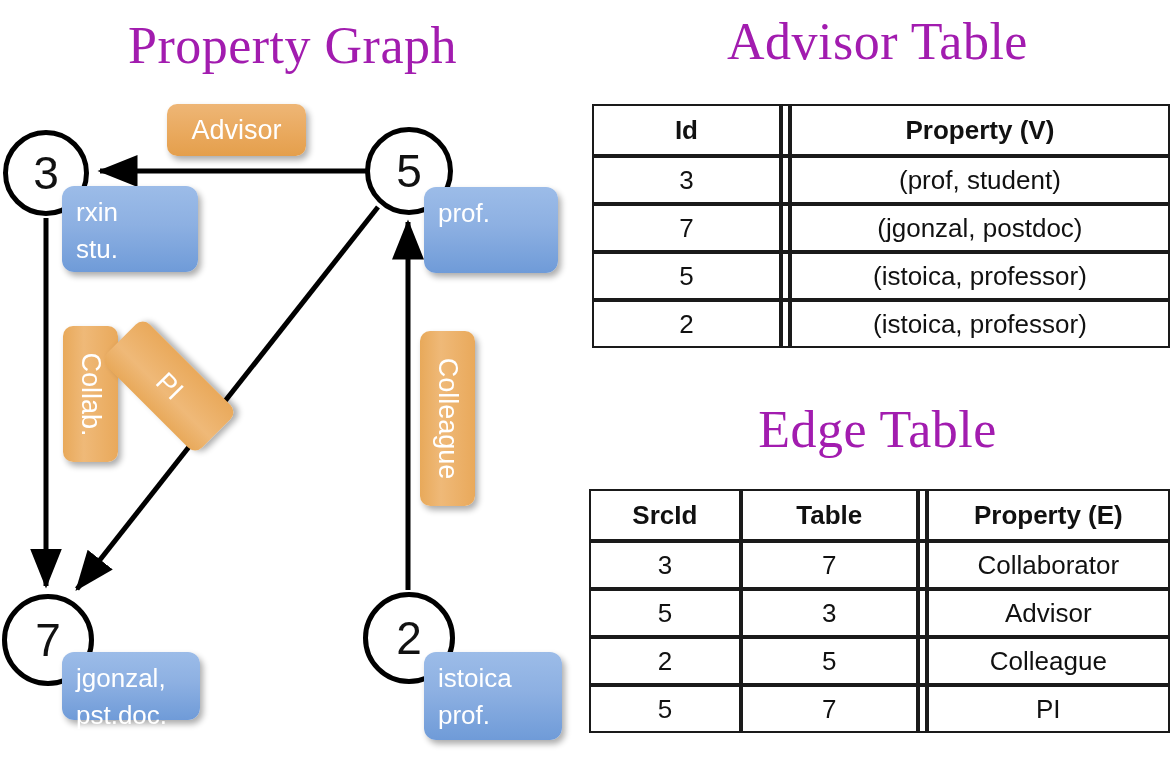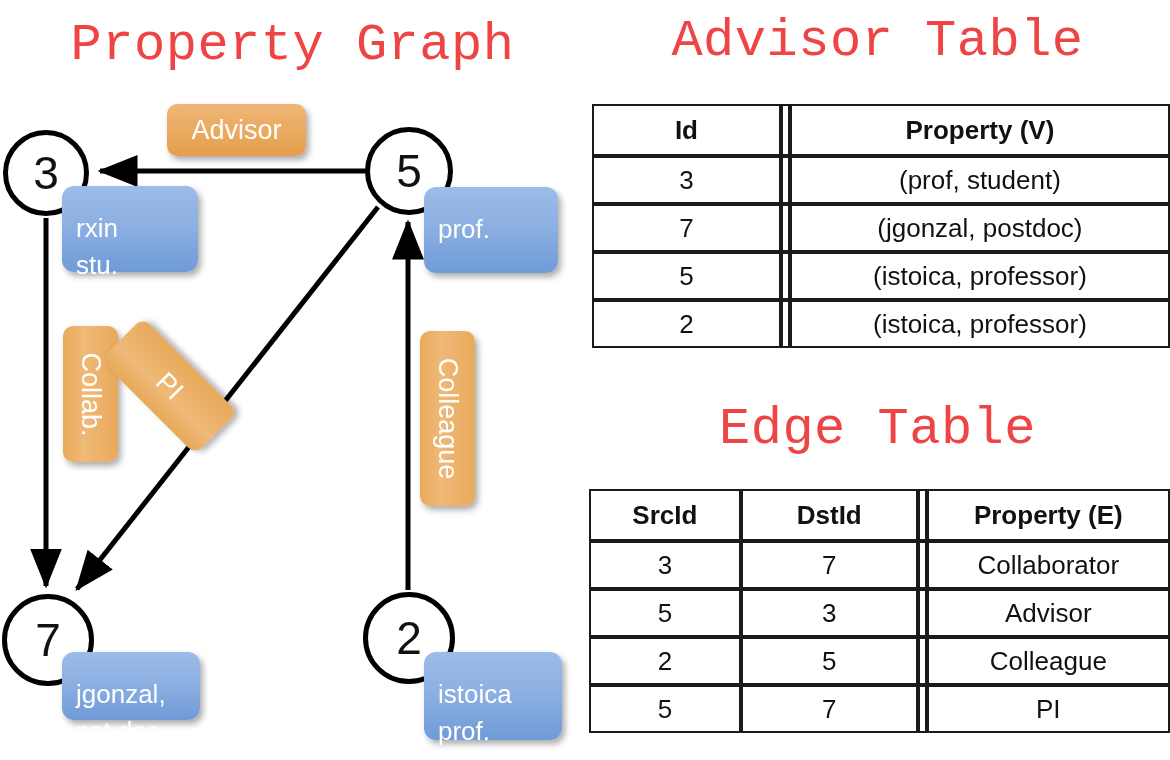--- a/index.html
+++ b/index.html
@@ -8,24 +8,24 @@
     background:#ffffff;
     font-family:"Liberation Sans", sans-serif;
     overflow:hidden;
     position:relative;
   }
   .panel{position:absolute;}
 
   
   .big-title{
     position:absolute;
-    font-family:Liberation Mono, monospace;
+    font-family:Liberation Serif, serif;
     font-weight:400;
     font-size:52px;
-    color:#ef4444;
+    color:#a21caf;
     letter-spacing:0.5px;
     white-space:nowrap;
     text-align:center;
   }
   #title-property-graph{left:0;top:16px;width:585px;}
   #title-vertex-table{left:585px;top:12px;width:585px;}
   #title-edge-table{left:585px;top:400px;width:585px;}
 
   
   #graph-area{left:0;top:0;width:585px;height:760px;}
@@ -49,21 +49,21 @@
 
   
   .prop-box{
     position:absolute;
     border-radius:12px;
     background:linear-gradient(to bottom,#9cbce8 0%,#8db0e2 45%,#6f9bd8 100%);
     box-shadow:3px 4px 6px rgba(0,0,0,0.33);
     color:#ffffff;
     font-size:26px;
     line-height:1.42;
-    padding:24px 0 0 14px;
+    padding:8px 0 0 14px;
     box-sizing:border-box;
     z-index:4;
     font-family:"Liberation Sans", sans-serif;
   }
   #prop-rxin{left:62px;top:186px;width:136px;height:86px;}
   #prop-franklin{left:424px;top:187px;width:134px;height:86px;}
   #prop-jgonzal{left:62px;top:652px;width:138px;height:68px;}
   #prop-istoica{left:424px;top:652px;width:138px;height:88px;}
 
   
@@ -217,21 +217,21 @@
   </tr>
 </tbody>
   </table>
 
 <div class="big-title" id="title-edge-table">Edge Table</div>
 
 <table class="grid" id="edge-table">
   <tbody>
       <tr>
     <td class="hdr c-src">SrcId</td>
-    <td class="hdr c-dst">DstId</td>
+    <td class="hdr c-dst">Table</td>
     <td class="spacer"></td>
     <td class="hdr c-prop peach">Property (E)</td>
   </tr>
   <tr>
     <td class="c-src">3</td>
     <td class="c-dst">7</td>
     <td class="spacer"></td>
     <td class="c-prop peach">Collaborator</td>
   </tr>
   <tr>

